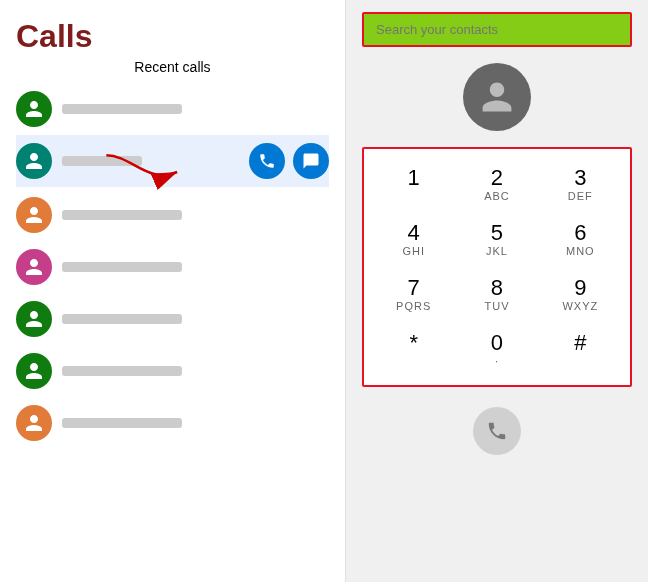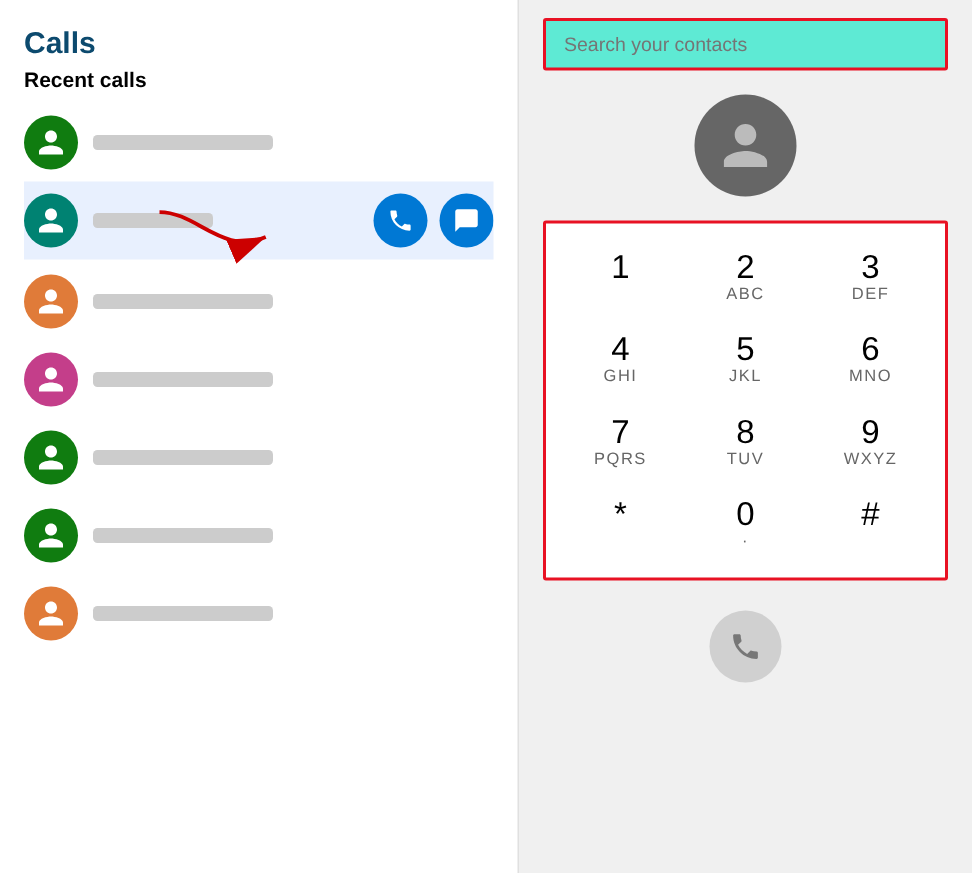--- a/index.html
+++ b/index.html
@@ -17,45 +17,46 @@
       width: 360px;
       background: #fff;
       display: flex;
       flex-direction: column;
       padding: 18px 16px 0 16px;
       border-right: 1px solid #e0e0e0;
       overflow: hidden;
     }
 
     .page-title {
-      font-size: 20px;
+      font-size: 32px;
       font-weight: 700;
-      color: #0c4a6e;
+      color: #7f1d1d;
       margin-bottom: 4px;
     }
 
     .last-updated {
       font-size: 12px;
       color: #555;
       margin-bottom: 14px;
     }
 
     .refresh-link {
       color: #0078d4;
       font-size: 12px;
       cursor: pointer;
       text-decoration: none;
       margin-left: 4px;
     }
 
     .section-title {
       font-size: 14px;
-      font-weight: 700;
+      font-weight: 400;
       color: #000;
       margin-bottom: 8px;
+      text-align: center;
     }
 
     .calls-list {
       display: flex;
       flex-direction: column;
       flex: 1;
       overflow: hidden;
     }
 
     .call-item {
@@ -149,21 +150,21 @@
     }
 
     .search-box {
       width: 100%;
       max-width: 270px;
       border: 2px solid #e81123;
       border-radius: 2px;
       padding: 8px 12px;
       font-size: 13px;
       color: #555;
-      background: #5eead4;
+      background: #84cc16;
       outline: none;
       margin-bottom: 16px;
     }
 
     .contact-avatar-large {
       width: 68px;
       height: 68px;
       border-radius: 50%;
       background: #666;
       display: flex;

